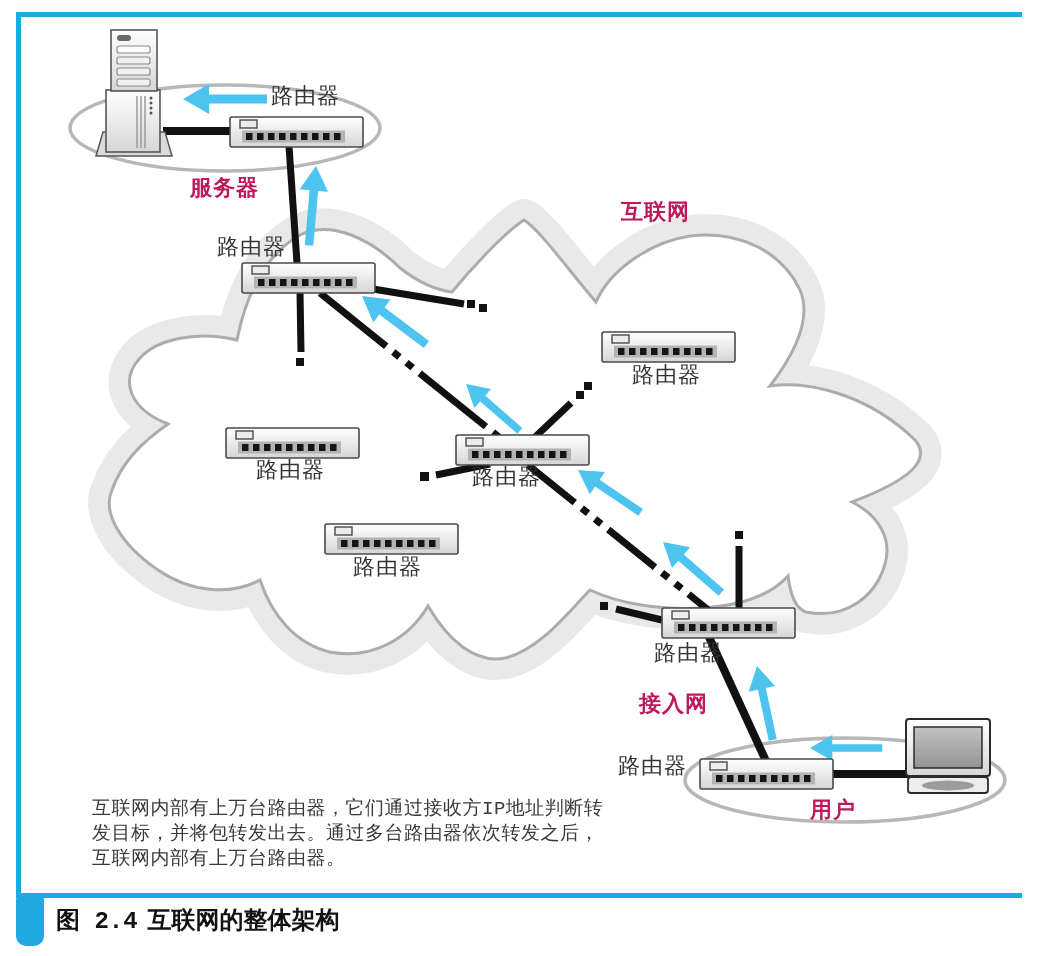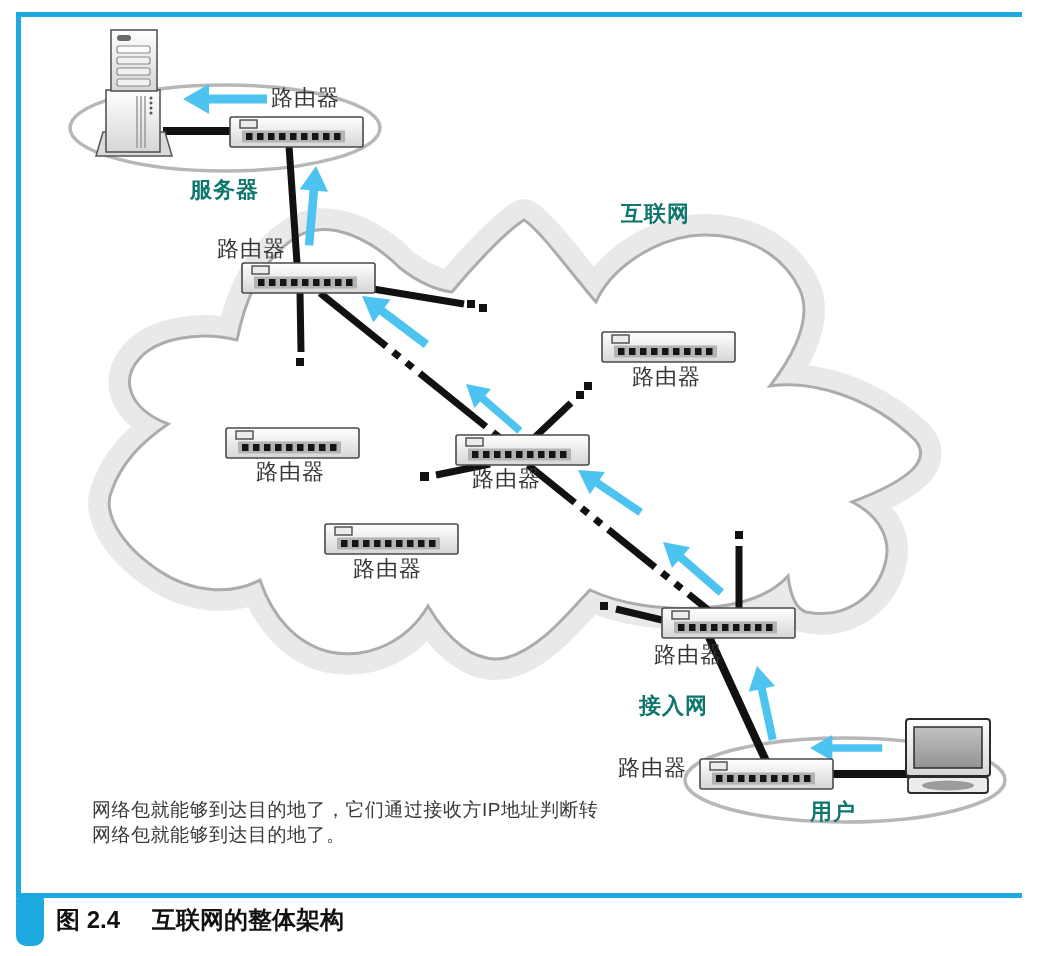--- a/index.html
+++ b/index.html
@@ -1,30 +1,30 @@
 <!DOCTYPE html>
 <html style="--frame-color: #1fa9e1; --arrow-color: #4dc4f0; --cloud-fill: #e9e9e9; --cloud-line: #acacac; --ellipse-line: #b7b7b7; --link-color: #111111; --router-label-color: #333333; --note-color: #3a3a3a; --caption-color: #111111;"><head>
 <meta charset="utf-8">
 <style>
   html,body{margin:0;padding:0;background:#fff;}
   .stage{position:relative;width:1022px;height:956px;background:#fff;overflow:hidden;
-         font-family:Liberation Sans, sans-serif;}
+         font-family:Liberation Mono, monospace;}
   .frame{position:absolute;left:16px;top:12px;width:1026px;height:886px;
          box-sizing:border-box;border:5px solid var(--frame-color,#1fa9e1);}
   .art{position:absolute;left:0;top:0;width:1058px;height:956px;}
   .lbl{position:absolute;font-size:22px;line-height:1;letter-spacing:1px;
        color:var(--router-label-color,#333);white-space:nowrap;}
-  .lbl.bold{font-weight:bold;color:#0f766e;}
+  .lbl.bold{font-weight:bold;color:#be185d;}
   .note{position:absolute;left:92px;top:797px;width:545px;font-size:19px;line-height:25px;
         letter-spacing:0.5px;color:var(--note-color,#3a3a3a);}
   .tab{position:absolute;left:16px;top:897px;width:28px;height:49px;
        background:var(--frame-color,#1fa9e1);border-radius:3px 3px 10px 10px;}
   .caption{position:absolute;left:56px;top:904px;font-size:24px;font-weight:bold;
            color:var(--caption-color,#111);white-space:nowrap;}
-  .caption .title{margin-left:32px;text-align:right;}
+  .caption .title{margin-left:10px;text-align:right;}
   svg .link{stroke:var(--link-color,#111);fill:none;}
   svg .dot{fill:var(--link-color,#111);}
   svg .arrow{fill:var(--arrow-color,#4dc4f0);}
 </style>
 </head>
 <body>
 
 <div class="stage">
   <div class="frame"></div>
 
@@ -147,21 +147,22 @@
   <div class="lbl" style="left:353px;top:558px">路由器</div>
   <div class="lbl" style="left:654px;top:644px">路由器</div>
   <div class="lbl" style="left:618px;top:757px">路由器</div>
 
   <div class="lbl bold" style="left:190px;top:179px">服务器</div>
   <div class="lbl bold" style="left:621px;top:203px">互联网</div>
   <div class="lbl bold" style="left:639px;top:695px">接入网</div>
   <div class="lbl bold" style="left:810px;top:801px">用户</div>
 
   <div class="note">
-    <div>网络包就能够到达目的地了，它们通过接收方IP地址判断转</div>
-    <div>网络包就能够到达目的地了。</div>
+    <div>互联网内部有上万台路由器，它们通过接收方IP地址判断转</div>
+    <div>发目标，并将包转发出去。通过多台路由器依次转发之后，</div>
+    <div>互联网内部有上万台路由器。</div>
   </div>
 
   <div class="tab"></div>
   <div class="caption">
     <span>图 2.4</span><span class="title">互联网的整体架构</span>
   </div>
 </div>
 
 </body></html>

